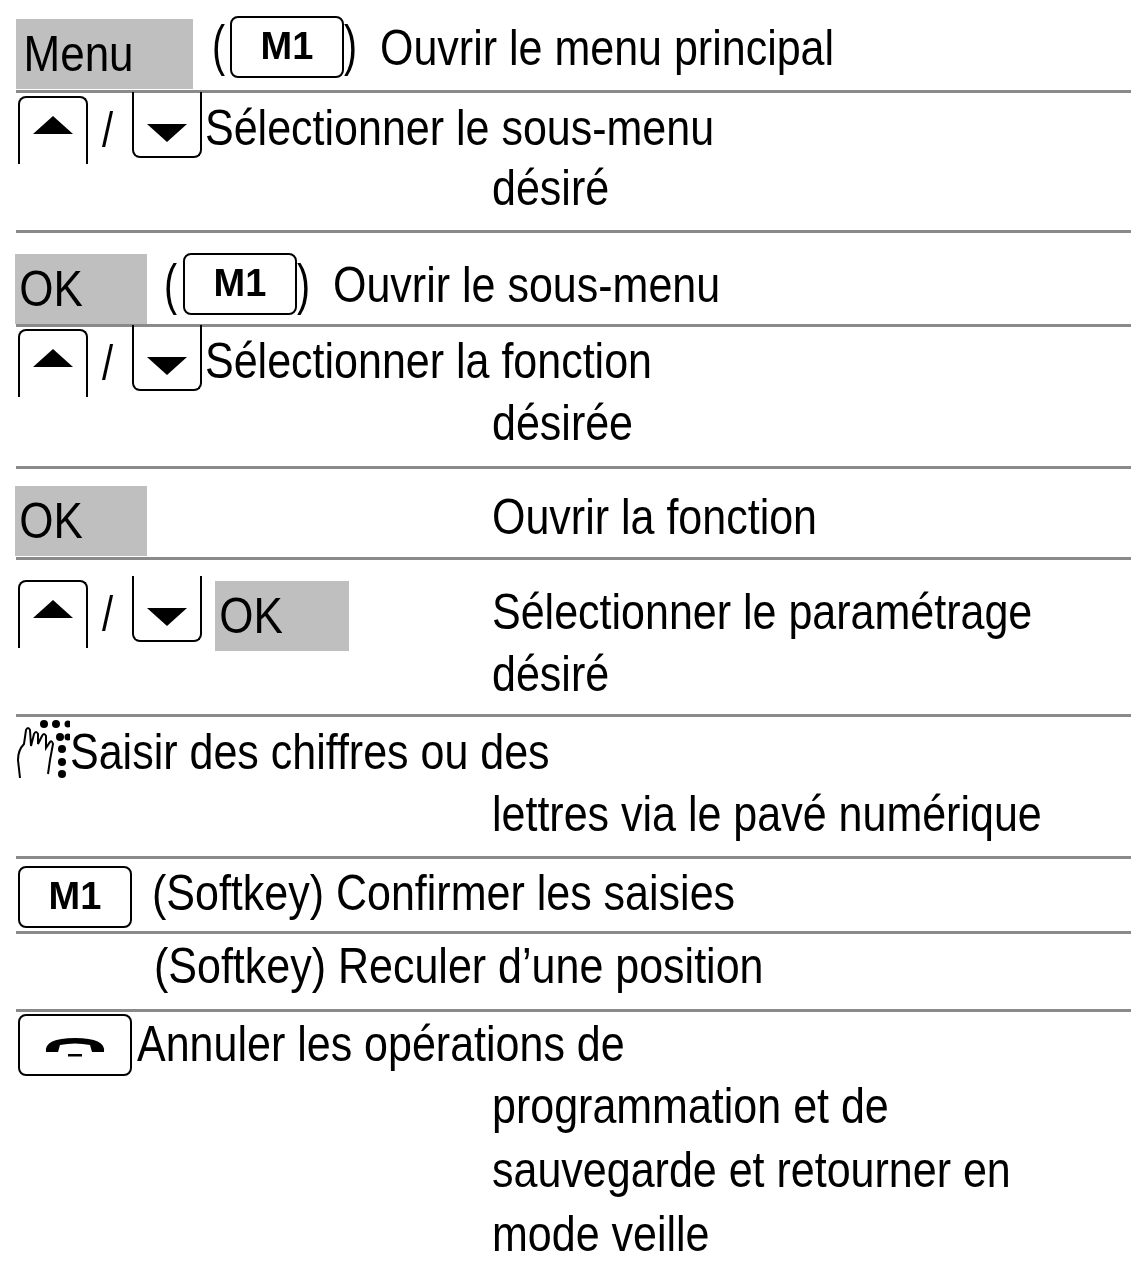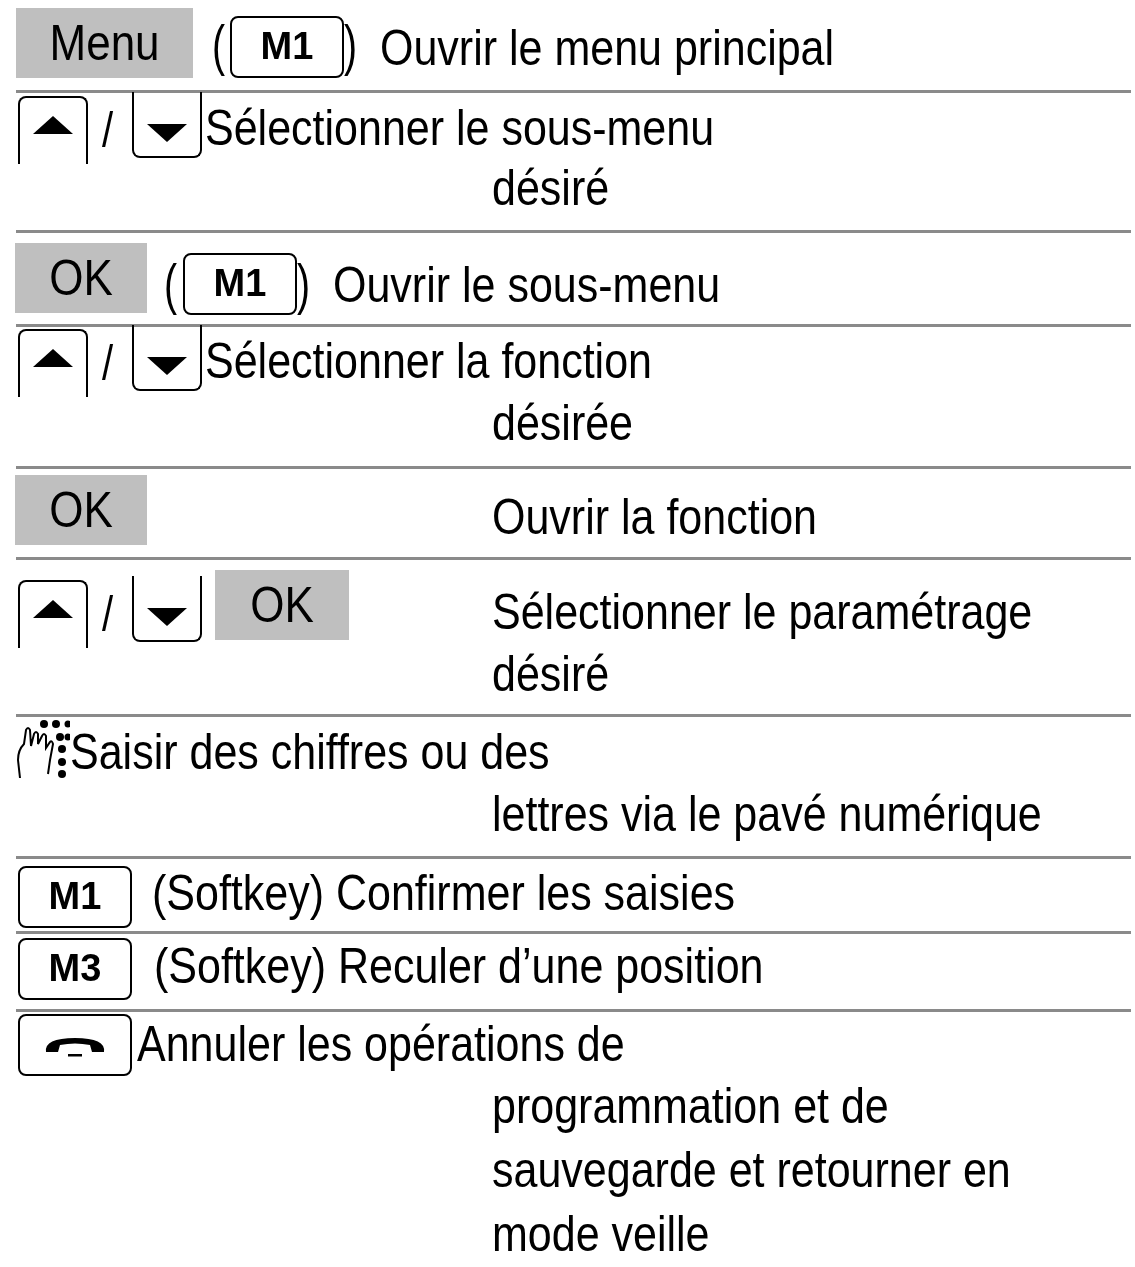--- a/index.html
+++ b/index.html
@@ -8,21 +8,21 @@
       font-family: "Liberation Sans", sans-serif; color: #000;
     }
     .row { position: absolute; left: 0; width: 1135px; }
     .divider { position: absolute; left: 16px; width: 1115px; height: 3px; background: #8a8a8a; }
     .txt {
       position: absolute; font-size: 50px; line-height: 60px; white-space: nowrap;
       transform: scaleX(0.86); transform-origin: left top; letter-spacing: 0px;
     }
     .graykey {
       position: absolute; background: #bfbfbf; font-size: 50px; line-height: 70px;
-      text-align: center; box-sizing: border-box;
+      box-sizing: border-box; margin-top: 11px;
     }
     .graykey span { display: inline-block; transform: scaleX(0.88); }
     .softkey {
       position: absolute; border: 2px solid #000; border-radius: 8px; background: #fff;
       box-sizing: border-box; font-weight: bold; font-size: 38px; text-align: center;
       line-height: 56px;
     }
     .paren { position: absolute; font-size: 56px; line-height: 70px; transform: scaleX(0.7); transform-origin: left top; }
     .navkey-up {
       position: absolute; width: 70px; height: 68px; box-sizing: border-box;
@@ -131,21 +131,20 @@
 </div>
 <div class="divider" style="top:856px;"></div>
 
 <div class="row" style="top:857px;height:75px;">
   <div class="softkey" style="left:18px;top:9px;width:114px;height:62px;">M1</div>
   <div class="txt" style="left:152px;top:6px;">(Softkey) Confirmer les saisies</div>
 </div>
 <div class="divider" style="top:931px;"></div>
 
 <div class="row" style="top:932px;height:78px;">
-  <div class="softkey" style="left:18px;top:6px;width:114px;height:62px;">M3</div>
   <div class="txt" style="left:154px;top:4px;">(Softkey) Reculer d’une position</div>
 </div>
 <div class="divider" style="top:1009px;"></div>
 
 <div class="row" style="top:1010px;height:182px;">
   <div class="endkey" style="left:18px;top:4px;width:114px;height:62px;">
     <svg style="position:absolute;left:22px;top:16px;" width="66" height="28" viewBox="0 0 66 28">
       <path d="M4 20 Q2 6 33 6 Q64 6 62 20 L50 20 L48 13 Q33 10 18 13 L16 20 Z" fill="#000"></path>
       <rect x="26" y="22" width="14" height="2.5" fill="#000"></rect>
     </svg>

